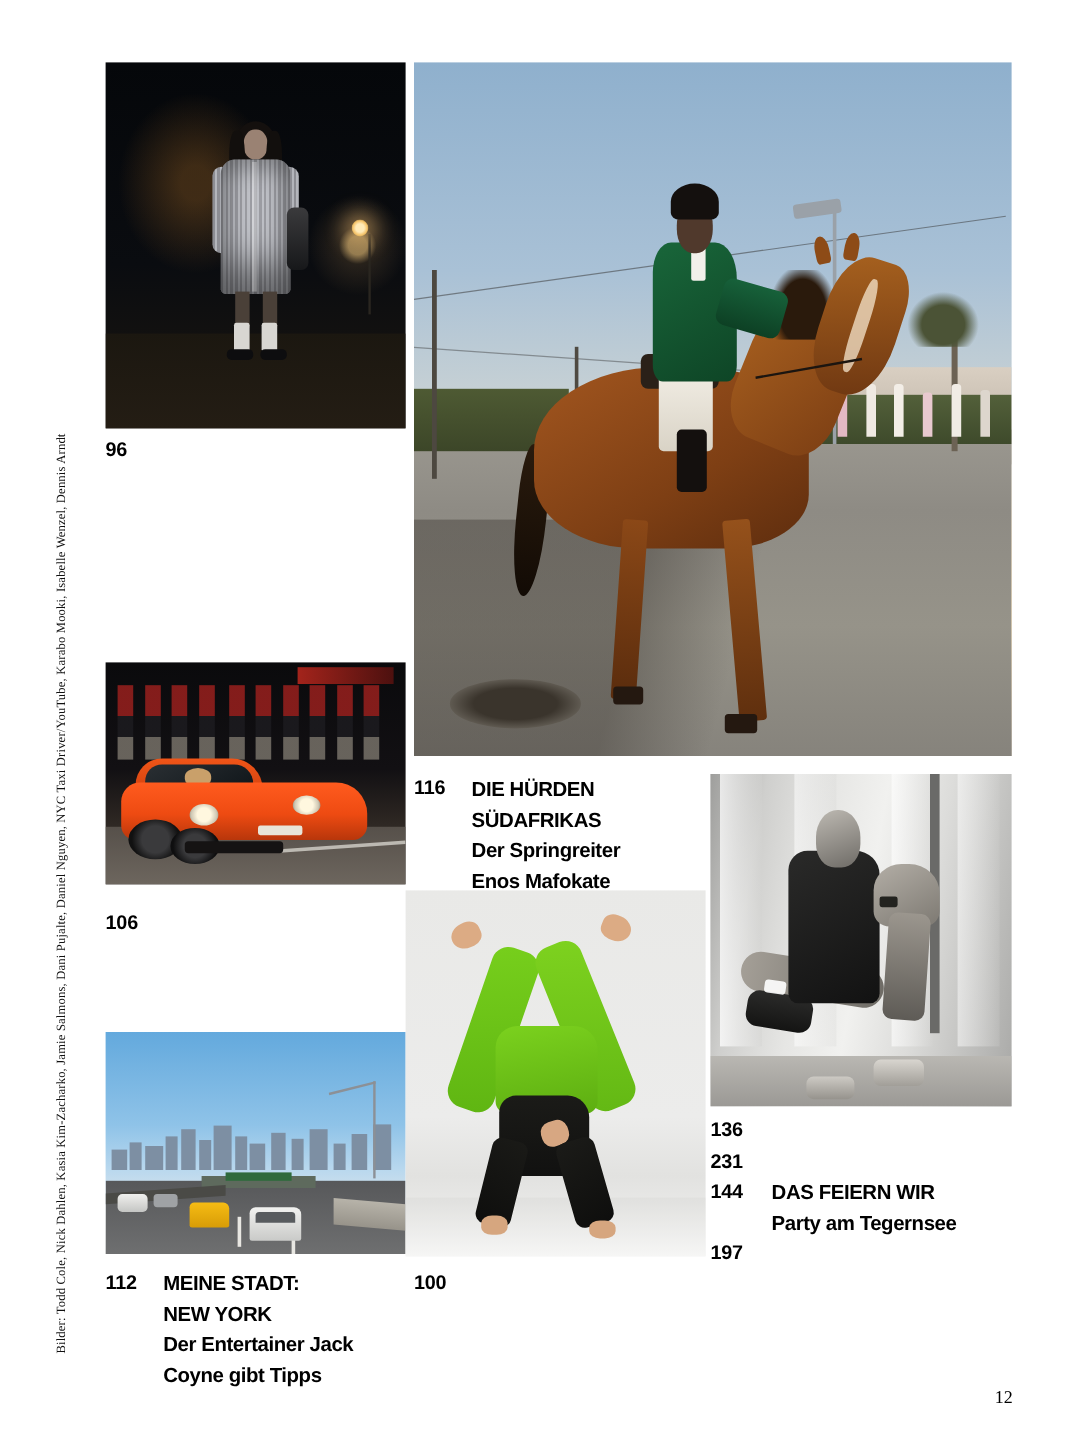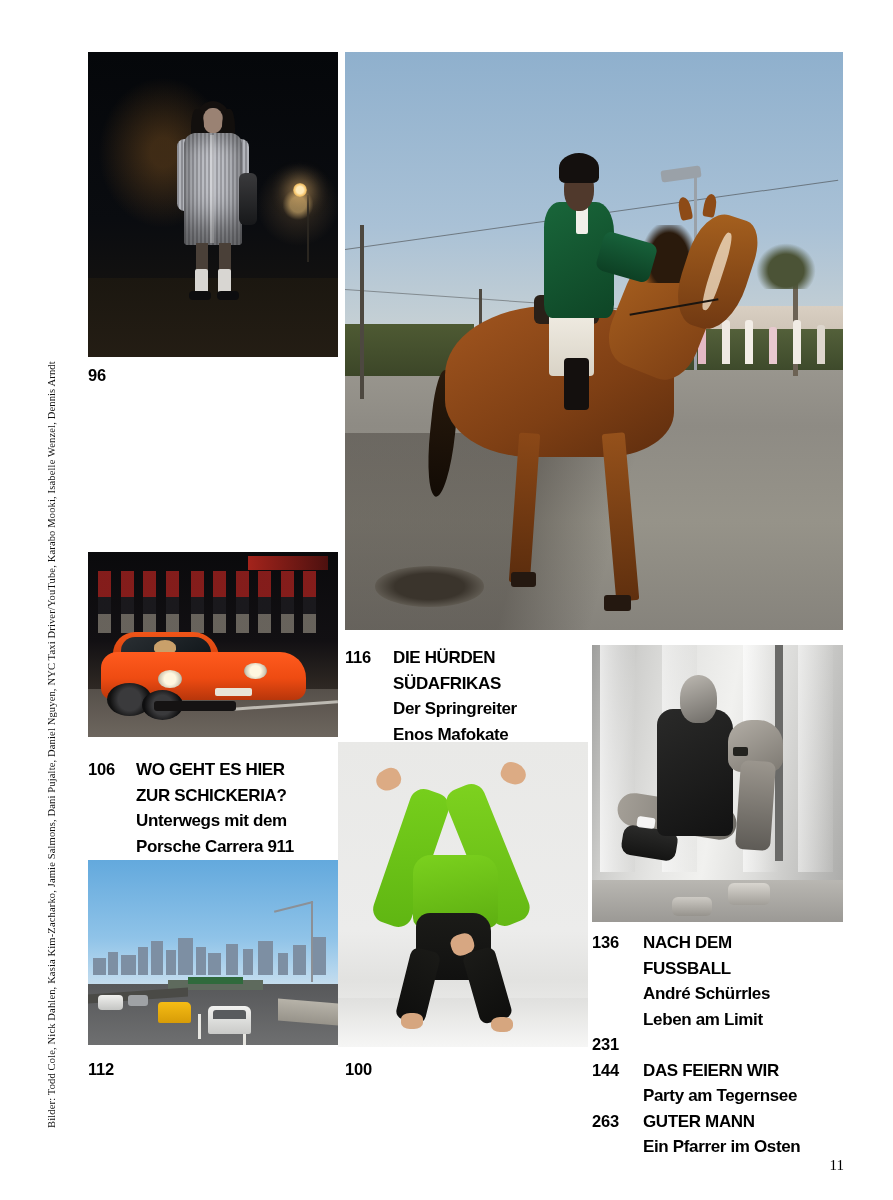--- a/index.html
+++ b/index.html
@@ -524,32 +524,32 @@
 
 <div class="toc col1" style="top:363px;">
   <div class="entry">
     <div class="num">96</div>
   </div>
 </div>
 
 <div class="toc col1" style="top:757px;">
   <div class="entry">
     <div class="num">106</div>
+  </div>
+</div>
+
+<div class="toc col1" style="top:1057px;">
+  <div class="entry">
+    <div class="num">112</div>
     <div class="txt">
-      <div class="title">WO GEHT ES HIER</div>
-      <div class="title">ZUR SCHICKERIA?</div>
-      <div class="sub">Unterwegs mit dem</div>
-      <div class="sub">Porsche Carrera 911</div>
+      <div class="title">MEINE STADT:</div>
+      <div class="title">NEW YORK</div>
+      <div class="sub">Der Entertainer Jack</div>
+      <div class="sub">Coyne gibt Tipps</div>
     </div>
-  </div>
-</div>
-
-<div class="toc col1" style="top:1057px;">
-  <div class="entry">
-    <div class="num">112</div>
   </div>
 </div>
 
 <div class="toc col2" style="top:645px;">
   <div class="entry">
     <div class="num">116</div>
     <div class="txt">
       <div class="title">DIE HÜRDEN</div>
       <div class="title">SÜDAFRIKAS</div>
       <div class="sub">Der Springreiter</div>
@@ -560,39 +560,29 @@
 
 <div class="toc col2" style="top:1057px;">
   <div class="entry">
     <div class="num">100</div>
   </div>
 </div>
 
 <div class="toc col3" style="top:930px;">
   <div class="entry">
     <div class="num">136</div>
-    <div class="txt">
-      <div class="title">NACH DEM</div>
-      <div class="title">FUSSBALL</div>
-      <div class="sub">André Schürrles</div>
-      <div class="sub">Leben am Limit</div>
-    </div>
   </div>
   <div class="entry">
     <div class="num">231</div>
   </div>
   <div class="entry">
     <div class="num">144</div>
     <div class="txt">
       <div class="title">DAS FEIERN WIR</div>
       <div class="sub">Party am Tegernsee</div>
     </div>
   </div>
   <div class="entry">
-    <div class="num">263</div>
-    <div class="txt">
-      <div class="title">GUTER MANN</div>
-      <div class="sub">Ein Pfarrer im Osten</div>
-    </div>
-  </div>
-</div>
-
-<div class="folio">11</div>
+    <div class="num">197</div>
+  </div>
+</div>
+
+<div class="folio">12</div>
 
 </body></html>

